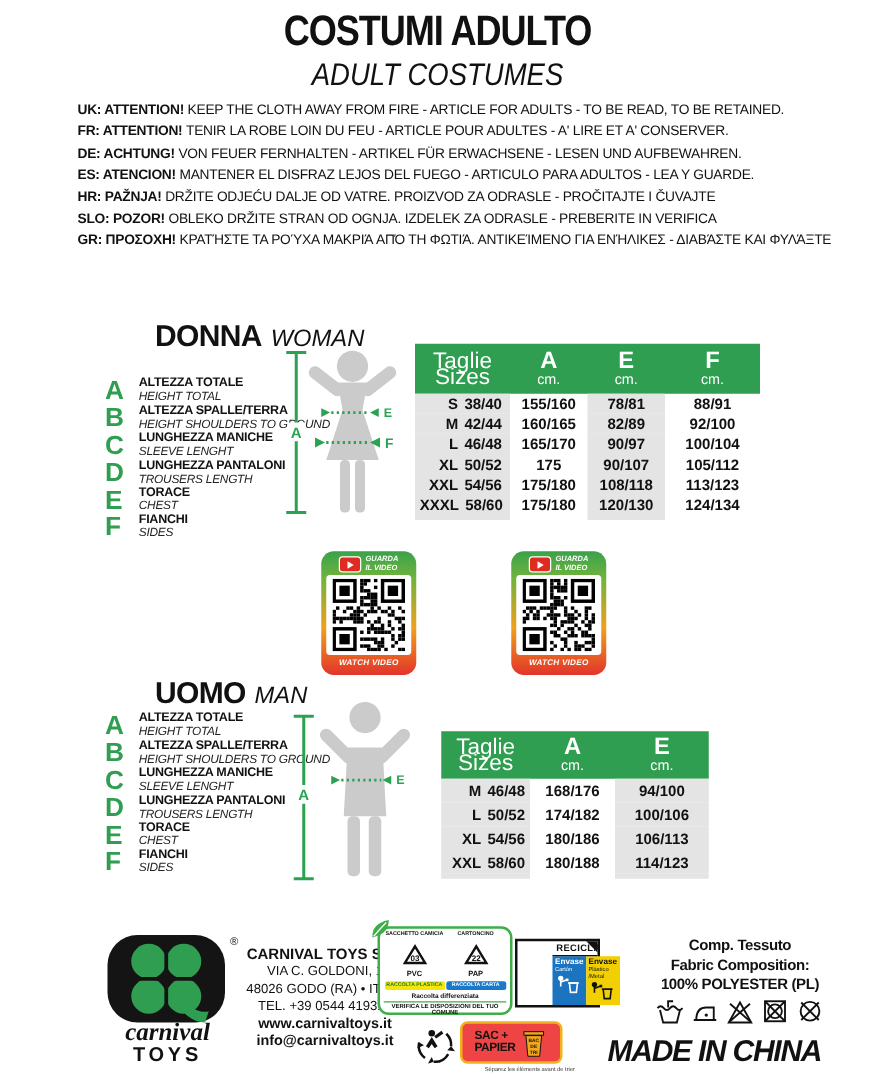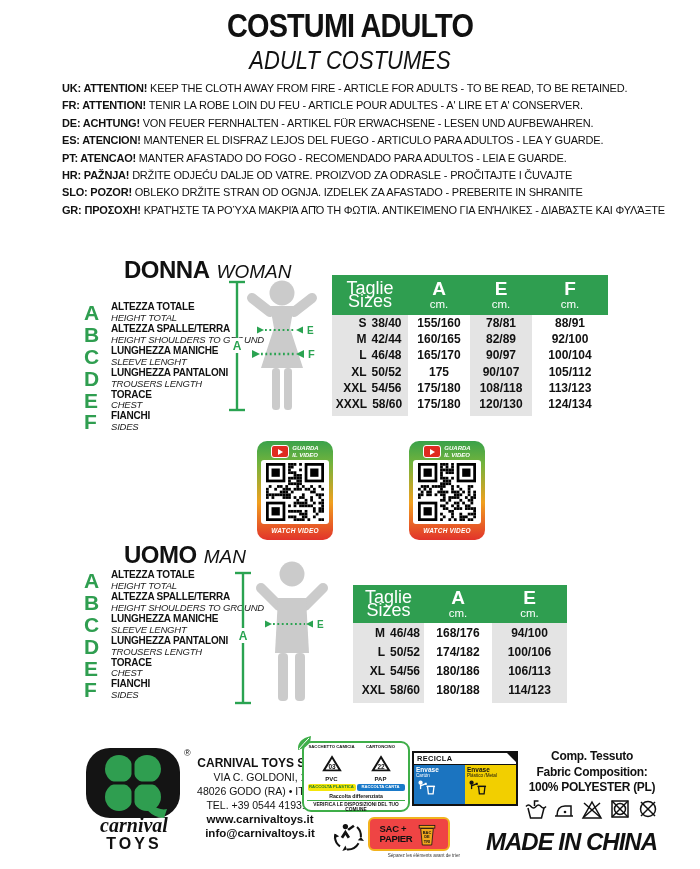--- a/index.html
+++ b/index.html
@@ -70,22 +70,22 @@
   .eco-cols{display:flex;justify-content:space-around;}
   .eco-item{width:48px;text-align:center;}
   .eco-label{font-size:4.3px;font-weight:bold;line-height:4.8px;height:10px;}
   .eco-mat{font-size:6px;font-weight:bold;line-height:6.5px;}
   .eco-tag{font-size:4.2px;font-weight:bold;border-radius:2px;padding:1px 1px;margin-top:1.5px;line-height:4.6px;}
   .tag-yellow{background:#f4e60a;color:#1a7a2e;}
   .tag-blue{background:#1a7ac9;color:#fff;}
   .eco-note1{font-size:5.2px;font-weight:bold;text-align:center;margin-top:2px;}
   .eco-note2{font-size:4.8px;font-weight:bold;text-align:center;border-top:1px solid #3fae49;margin-top:1.5px;padding-top:1px;}
 
-  .recicla{position:absolute;left:412px;top:751px;width:106px;height:55px;border:2px solid #111;
-    background:#fff;box-sizing:border-box;}
+  .recicla{position:absolute;left:412px;top:751px;width:68px;height:55px;border:2px solid #111;
+    background:#fff;box-sizing:border-box;padding-left:28px;}
   .recicla-head{position:relative;height:11px;display:flex;align-items:center;padding-left:3px;
     font-size:7.5px;font-weight:bold;letter-spacing:.3px;border-bottom:1px solid #111;}
   .recicla-head::after{content:"";position:absolute;right:0;top:0;border-top:9px solid #111;border-left:9px solid transparent;}
   .recicla-body{display:flex;height:calc(100% - 12px);}
   .panel{flex:1;padding:1px 2px;display:flex;flex-direction:column;align-items:flex-start;}
   .panel-blue{background:#1b74c0;color:#fff;}
   .panel-yellow{background:#f2cf00;color:#111;}
   .env1{font-size:6.5px;font-weight:bold;line-height:7px;}
   .env2{font-size:4.6px;line-height:5px;}
   .panel svg{margin-top:2px;}
@@ -112,23 +112,22 @@
 <div class="page">
 
   <div class="main-title">COSTUMI ADULTO</div>
   <div class="sub-title">ADULT COSTUMES</div>
 
   <div class="warnings" id="warnings">
       <div class="warning-line"><b>UK: ATTENTION! </b><span>KEEP THE CLOTH AWAY FROM FIRE - ARTICLE FOR ADULTS - TO BE READ, TO BE RETAINED.</span></div>
       <div class="warning-line"><b>FR: ATTENTION! </b><span>TENIR LA ROBE LOIN DU FEU - ARTICLE POUR ADULTES  - A' LIRE ET A' CONSERVER.</span></div>
       <div class="warning-line"><b>DE: ACHTUNG! </b><span>VON FEUER FERNHALTEN - ARTIKEL FÜR ERWACHSENE  - LESEN UND AUFBEWAHREN.</span></div>
       <div class="warning-line"><b>ES: ATENCION! </b><span>MANTENER EL DISFRAZ LEJOS DEL FUEGO -  ARTICULO PARA ADULTOS - LEA Y GUARDE.</span></div>
-      <div class="warning-line"><b>PT: ATENCAO! </b><span>MANTER AFASTADO DO FOGO - RECOMENDADO PARA ADULTOS - LEIA E GUARDE.</span></div>
       <div class="warning-line"><b>HR: PAŽNJA! </b><span>DRŽITE ODJEĆU DALJE OD VATRE. PROIZVOD ZA ODRASLE - PROČITAJTE I ČUVAJTE</span></div>
-      <div class="warning-line"><b>SLO: POZOR! </b><span>OBLEKO DRŽITE STRAN OD OGNJA. IZDELEK ZA AFASTADO - PREBERITE IN SHRANITE</span></div>
+      <div class="warning-line"><b>SLO: POZOR! </b><span>OBLEKO DRŽITE STRAN OD OGNJA. IZDELEK ZA ODRASLE - PREBERITE IN VERIFICA</span></div>
       <div class="warning-line"><b>GR: ΠΡΟΣΟΧΗ! </b><span>ΚΡΑΤΉΣΤΕ ΤΑ ΡΟΎΧΑ ΜΑΚΡΙΆ ΑΠΌ ΤΗ ΦΩΤΙΆ. ΑΝΤΙΚΕΊΜΕΝΟ ΓΙΑ ΕΝΉΛΙΚΕΣ - ΔΙΑΒΆΣΤΕ ΚΑΙ ΦΥΛΆΞΤΕ</span></div>
     </div>
 
   <div class="sec-head" style="left:88px;top:256px;">
     <span class="sec-it">DONNA</span><span class="sec-en">WOMAN</span>
   </div>
 
   <div class="legend" id="legend-woman" style="left:84px;top:302px;">
       <div class="legend-row">
         <div class="legend-letter">A</div>

